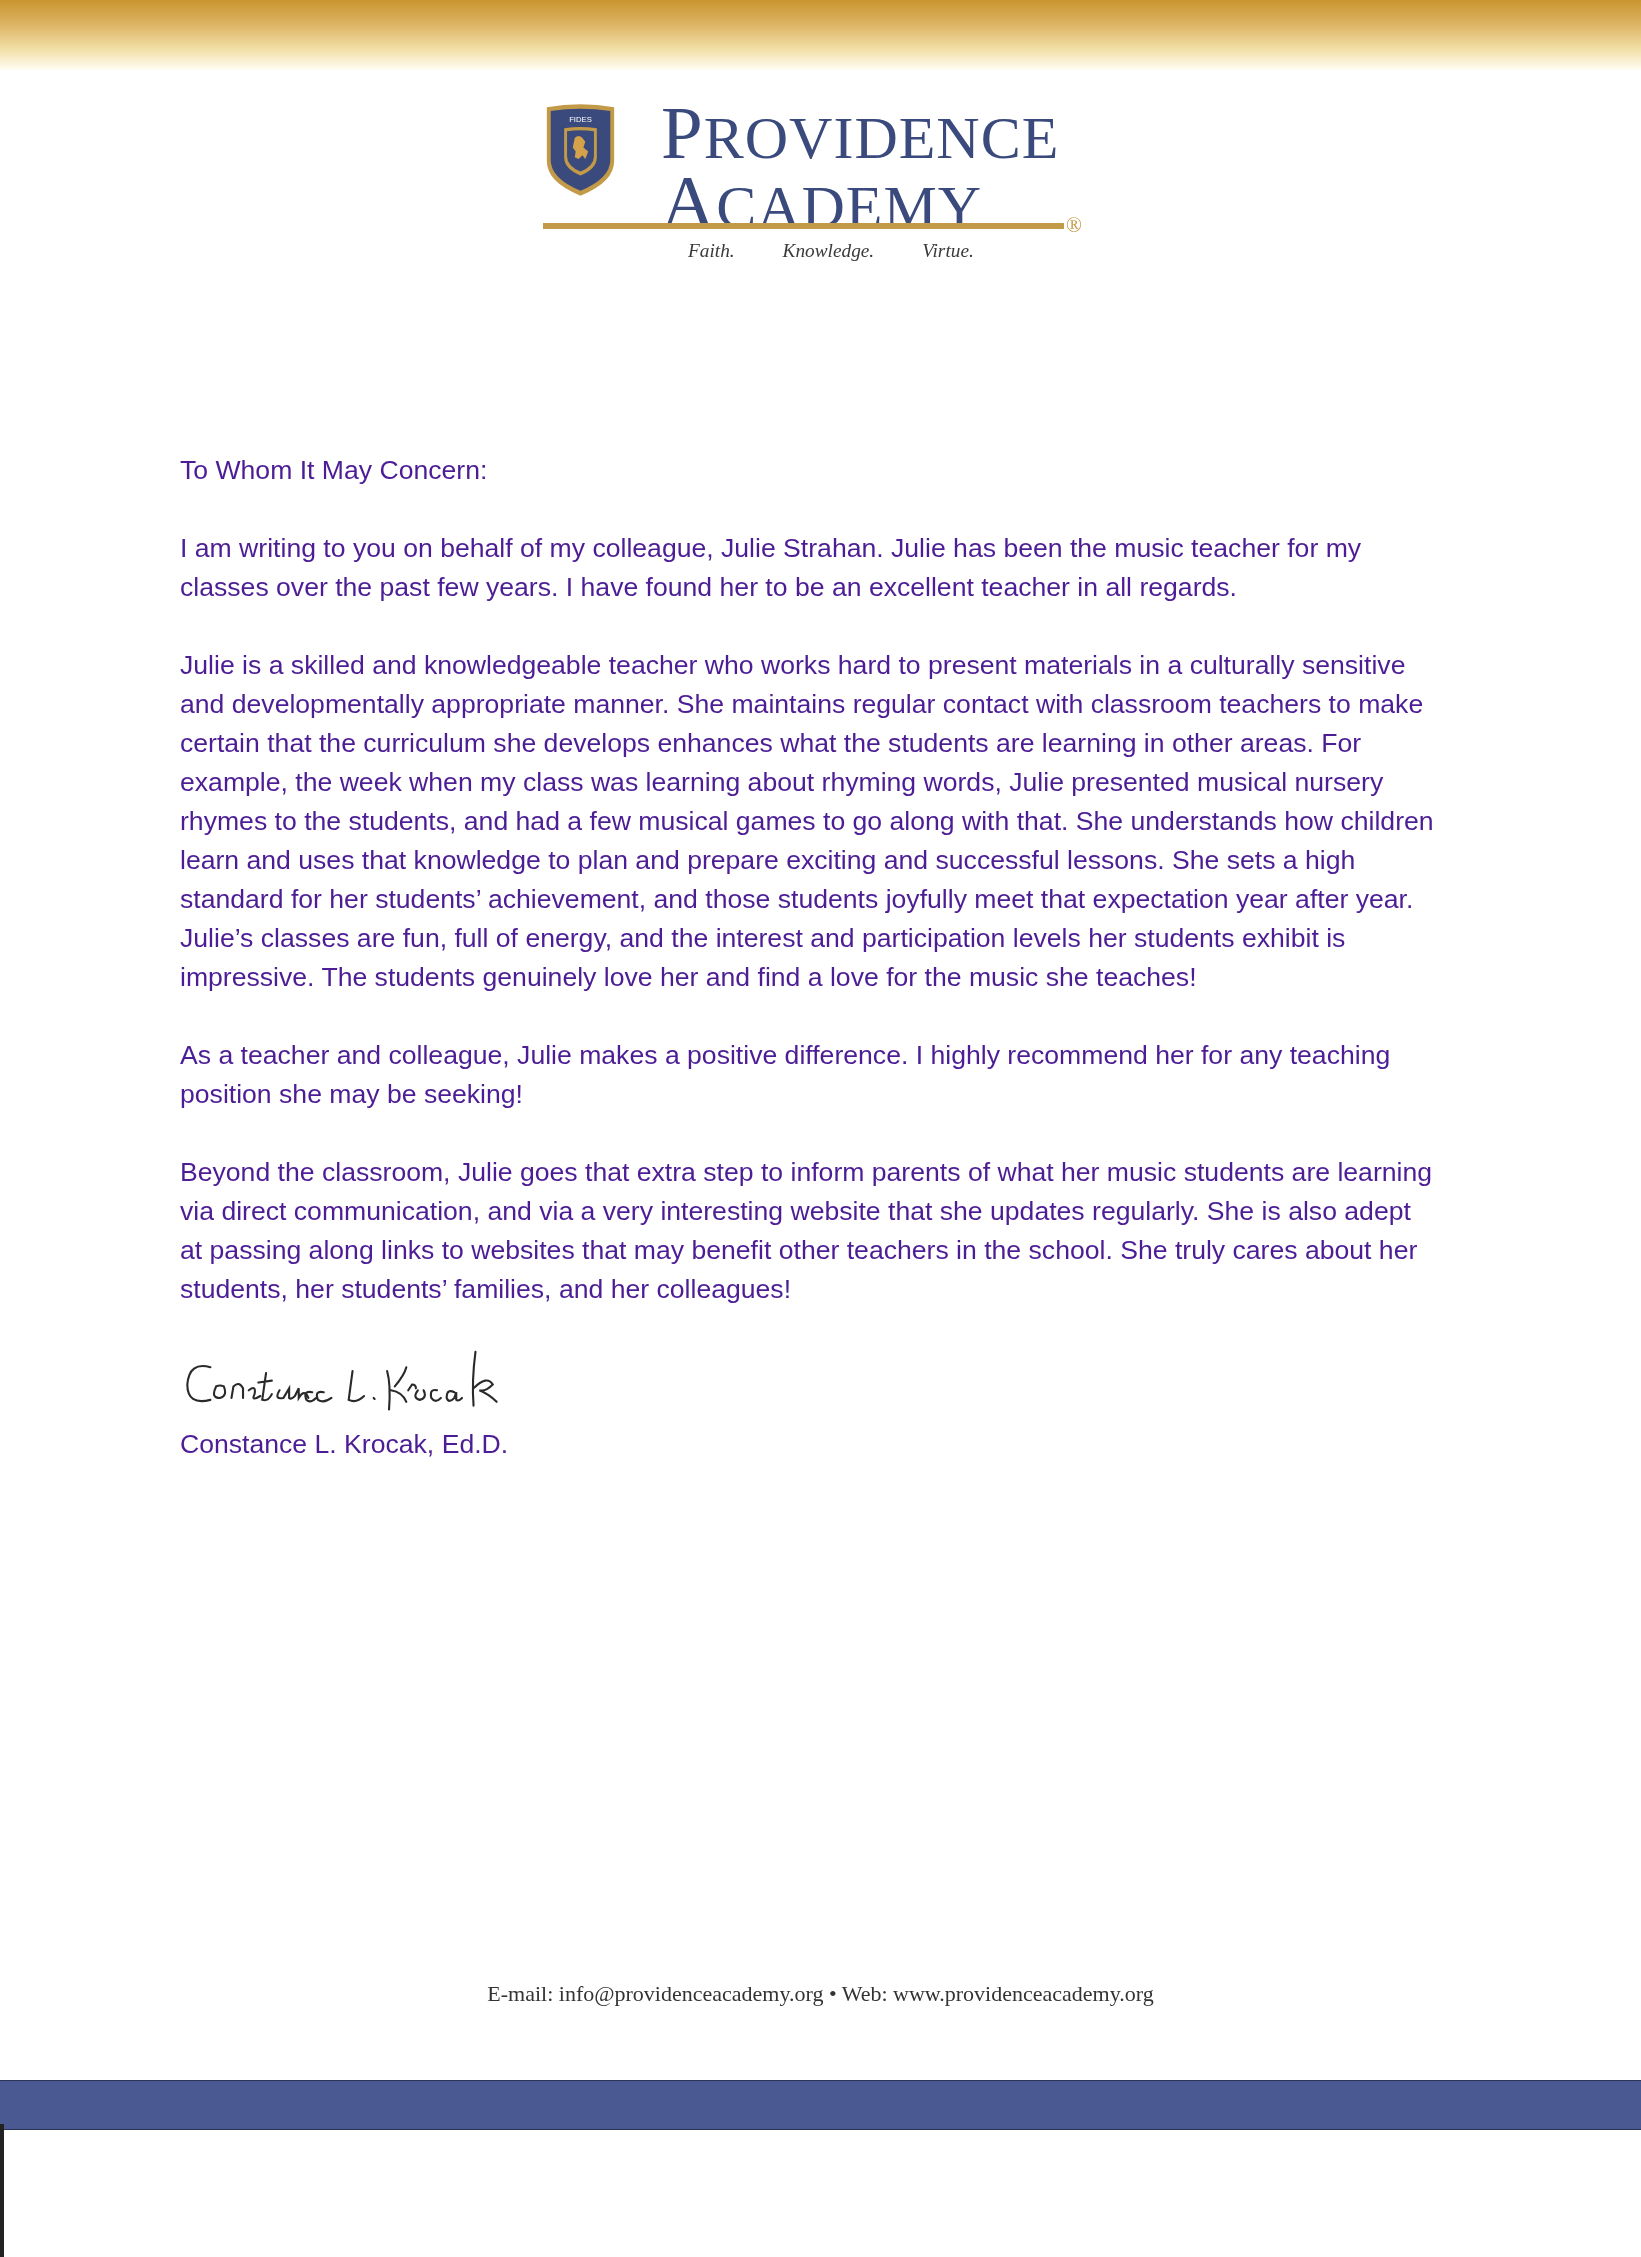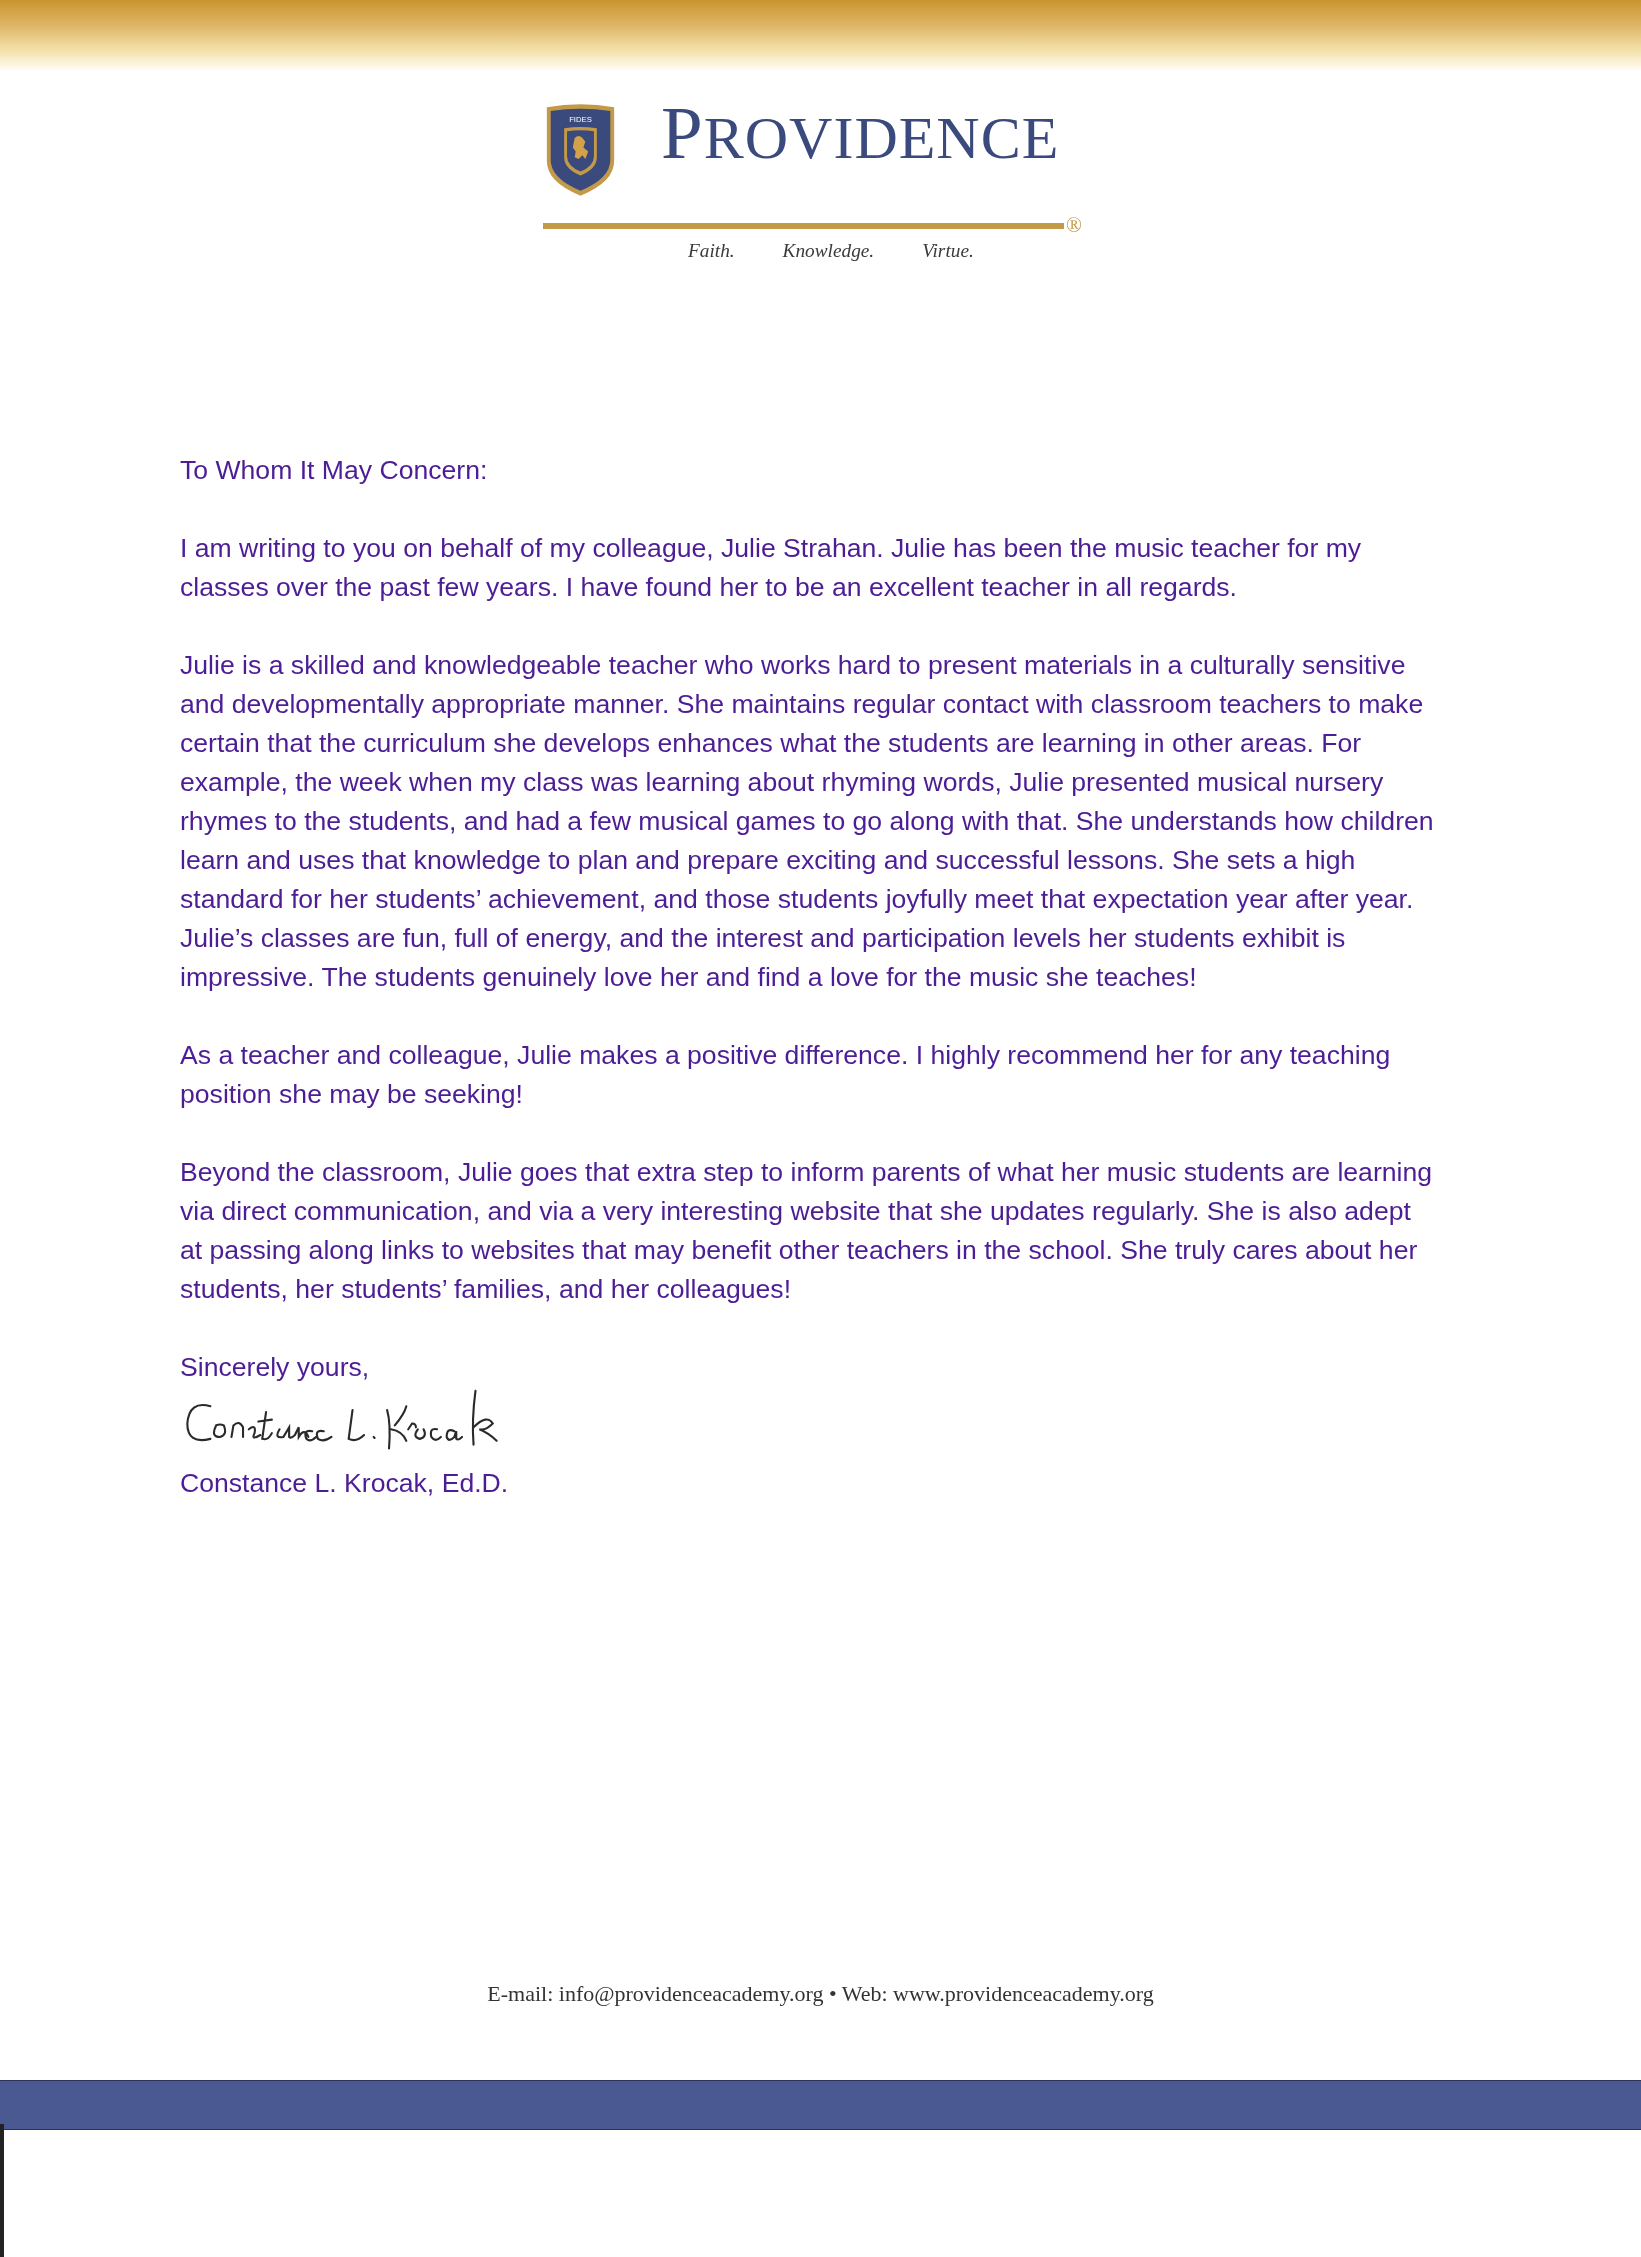--- a/index.html
+++ b/index.html
@@ -74,37 +74,39 @@
     <path d="M8 10 Q39 5 70 10 L70 61 Q70 80 39 93 Q8 80 8 61 Z" fill="#3a4a7d"></path>
     <path d="M22 28 Q39 25 56 28 L56 58 Q56 70 39 77 Q22 70 22 58 Z" fill="#c29a48"></path>
     <path d="M25 31 Q39 29 53 31 L53 57 Q53 67 39 73 Q25 67 25 57 Z" fill="#3a4a7d"></path>
     <path d="M33 38 q4 -4 8 0 l3 4 l-2 6 l5 4 l-3 8 l-3 -4 l-4 4 l-4 -2 l1 -6 l-3 -4 z" fill="#d4a24a"></path>
     <text x="39" y="21" text-anchor="middle" font-size="8" fill="#ffffff" font-family="Liberation Sans, sans-serif">FIDES</text>
   </svg>
   <div class="wordmark">
     <div class="wm-line">
       <span class="big">P</span><span>ROVIDENCE</span>
     </div>
+    <div class="wm-line wm-line2">
+      <span class="big">A</span><span>CADEMY</span>
+    </div>
   </div>
   <div class="gold-rule"></div>
   <span class="reg">®</span>
   <div class="tagline">
     <span>Faith.</span>
     <span>Knowledge.</span>
     <span>Virtue.</span>
   </div>
 </div>
 
 <div class="letter">
   <p class="salutation">To Whom It May Concern:</p>
   <p>I am writing to you on behalf of my colleague, Julie Strahan. Julie has been the music teacher for my classes over the past few years. I have found her to be an excellent teacher in all regards.</p>
   <p>Julie is a skilled and knowledgeable teacher who works hard to present materials in a culturally sensitive and developmentally appropriate manner. She maintains regular contact with classroom teachers to make certain that the curriculum she develops enhances what the students are learning in other areas. For example, the week when my class was learning about rhyming words, Julie presented musical nursery rhymes to the students, and had a few musical games to go along with that. She understands how children learn and uses that knowledge to plan and prepare exciting and successful lessons. She sets a high standard for her students’ achievement, and those students joyfully meet that expectation year after year. Julie’s classes are fun, full of energy, and the interest and participation levels her students exhibit is impressive. The students genuinely love her and find a love for the music she teaches!</p>
   <p>As a teacher and colleague, Julie makes a positive difference. I highly recommend her for any teaching position she may be seeking!</p>
   <p>Beyond the classroom, Julie goes that extra step to inform parents of what her music students are learning via direct communication, and via a very interesting website that she updates regularly. She is also adept at passing along links to websites that may benefit other teachers in the school. She truly cares about her students, her students’ families, and her colleagues!</p>
-  <p class="closing">Sincerely yours,</p>
   <svg class="signature" viewBox="0 0 560 76" style="font-size:27.5px">
     <path d="M30 20 Q8 14 6 38 Q6 60 30 54 M36 40 q-6 12 4 12 q8 -2 4 -12 q-4 -2 -8 0 M52 52 l2 -12 q6 -6 10 2 l0 10 M70 44 q8 -6 6 4 q-4 8 6 2 M88 26 l-4 28 q6 2 10 -6 M80 36 l14 -2 M102 44 q-6 10 4 8 l6 -10 l0 10 q2 2 6 -2 l4 -8 l0 10 q6 -10 10 0 M136 46 q-10 -2 -6 8 q4 4 10 -2 M148 46 q-10 -2 -6 8 q6 4 14 -2" fill="none" stroke="#2a2a2a" stroke-width="2.2" stroke-linecap="round"></path>
     <path d="M178 24 l-4 30 q8 4 16 -4 M200 52 l1 1" fill="none" stroke="#2a2a2a" stroke-width="2.2" stroke-linecap="round"></path>
     <path d="M214 24 q4 14 2 40 M222 40 q10 -12 12 -20 M218 44 q12 2 16 12 M236 44 l4 -6 q4 0 4 4 M246 44 q-6 8 2 10 q8 -2 4 -10 M266 44 q-8 -2 -6 8 q4 6 10 0 M284 46 q-8 -4 -8 6 q2 6 8 0 l2 -6 l0 8 q2 2 6 -2 M306 4 q-4 30 -2 56 M304 42 q14 -14 20 -4 q-8 8 -14 6 q10 4 18 12" fill="none" stroke="#2a2a2a" stroke-width="2.2" stroke-linecap="round"></path>
     <text x="0" y="0" font-size="1" fill="transparent">Constance L. Krocak</text>
   </svg>
   <p class="signer">Constance L. Krocak, Ed.D.</p>
 </div>
 
 <div class="footer-address">

